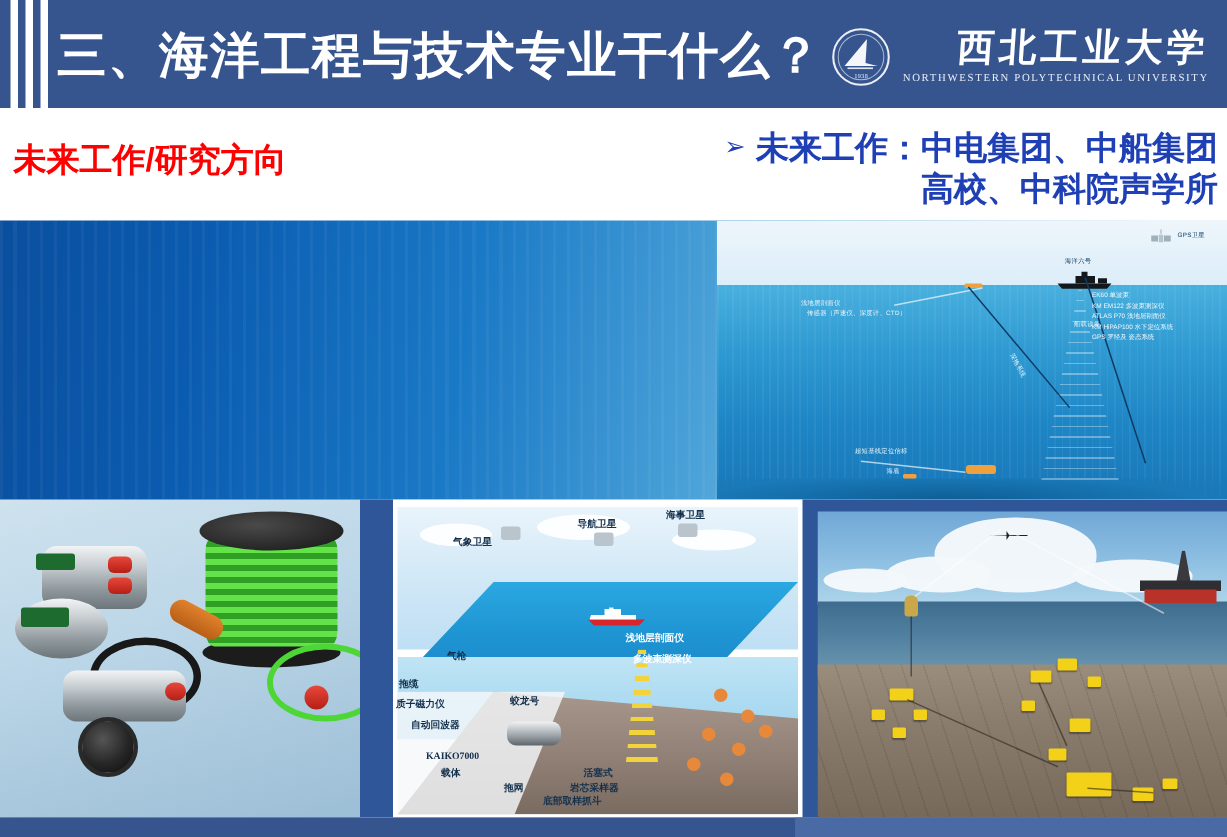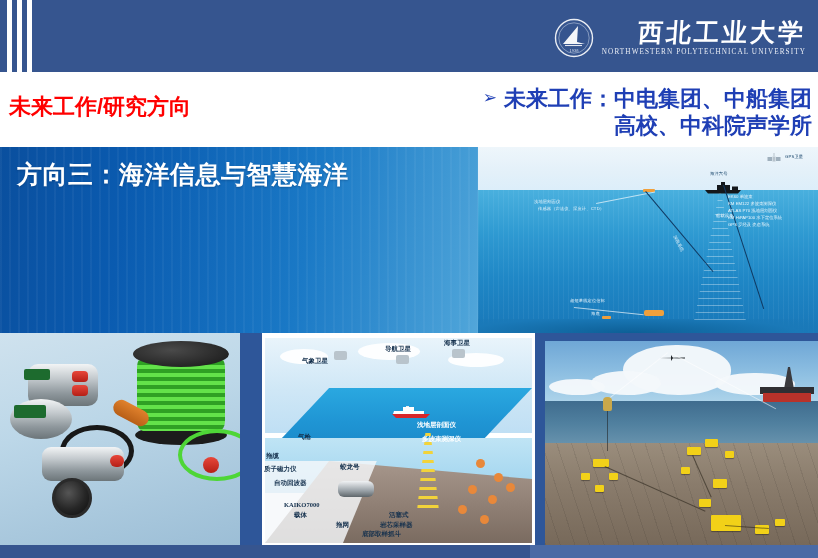--- a/index.html
+++ b/index.html
@@ -184,20 +184,21 @@
 <body>
 
 <div class="slide">
 
   <div class="header">
     <div class="header-stripes">
       <div class="stripe s1"></div>
       <div class="stripe s2"></div>
       <div class="stripe s3"></div>
     </div>
+    <div class="header-title">三、海洋工程与技术专业干什么？</div>
 
     <div class="logo-wrap">
       <div class="logo-mark">
         <svg width="40" height="40" viewBox="0 0 40 40">
           <circle cx="20" cy="20" r="18.5" fill="none" stroke="#ffffff" stroke-width="1.4" opacity=".9"></circle>
           <circle cx="20" cy="20" r="15.2" fill="none" stroke="#cdd8ea" stroke-width=".7" opacity=".75"></circle>
           <path d="M9 26 L24 8 L23 24 L31 26 Z" fill="#ffffff" opacity=".95"></path>
           <path d="M11 27.5 L28 27.5" stroke="#ffffff" stroke-width="1.1" opacity=".85"></path>
           <text x="20" y="34.2" font-size="3.6" fill="#e6ecf6" text-anchor="middle" font-family="DejaVu Serif, serif">1938</text>
         </svg>
@@ -268,21 +269,20 @@
       <div class="tiny-lbl" style="left:238px;top:66px;">船载设备</div>
       <div class="eqlist">
         <div>EK60 单波束</div>
         <div>KM EM122 多波束测深仪</div>
         <div>ATLAS P70 浅地层剖面仪</div>
         <div>KM HiPAP100 水下定位系统</div>
         <div>GPS 罗经及 姿态系统</div>
       </div>
     </div>
 
-    <div class="mid-title">方向三：海洋信息与智慧海洋</div>
 
   </div>
 
   <div class="photos">
 
     <div class="photo ph1">
       <div class="bg"></div>
 
       <div class="spool">
         <div class="spool-bot"></div>

